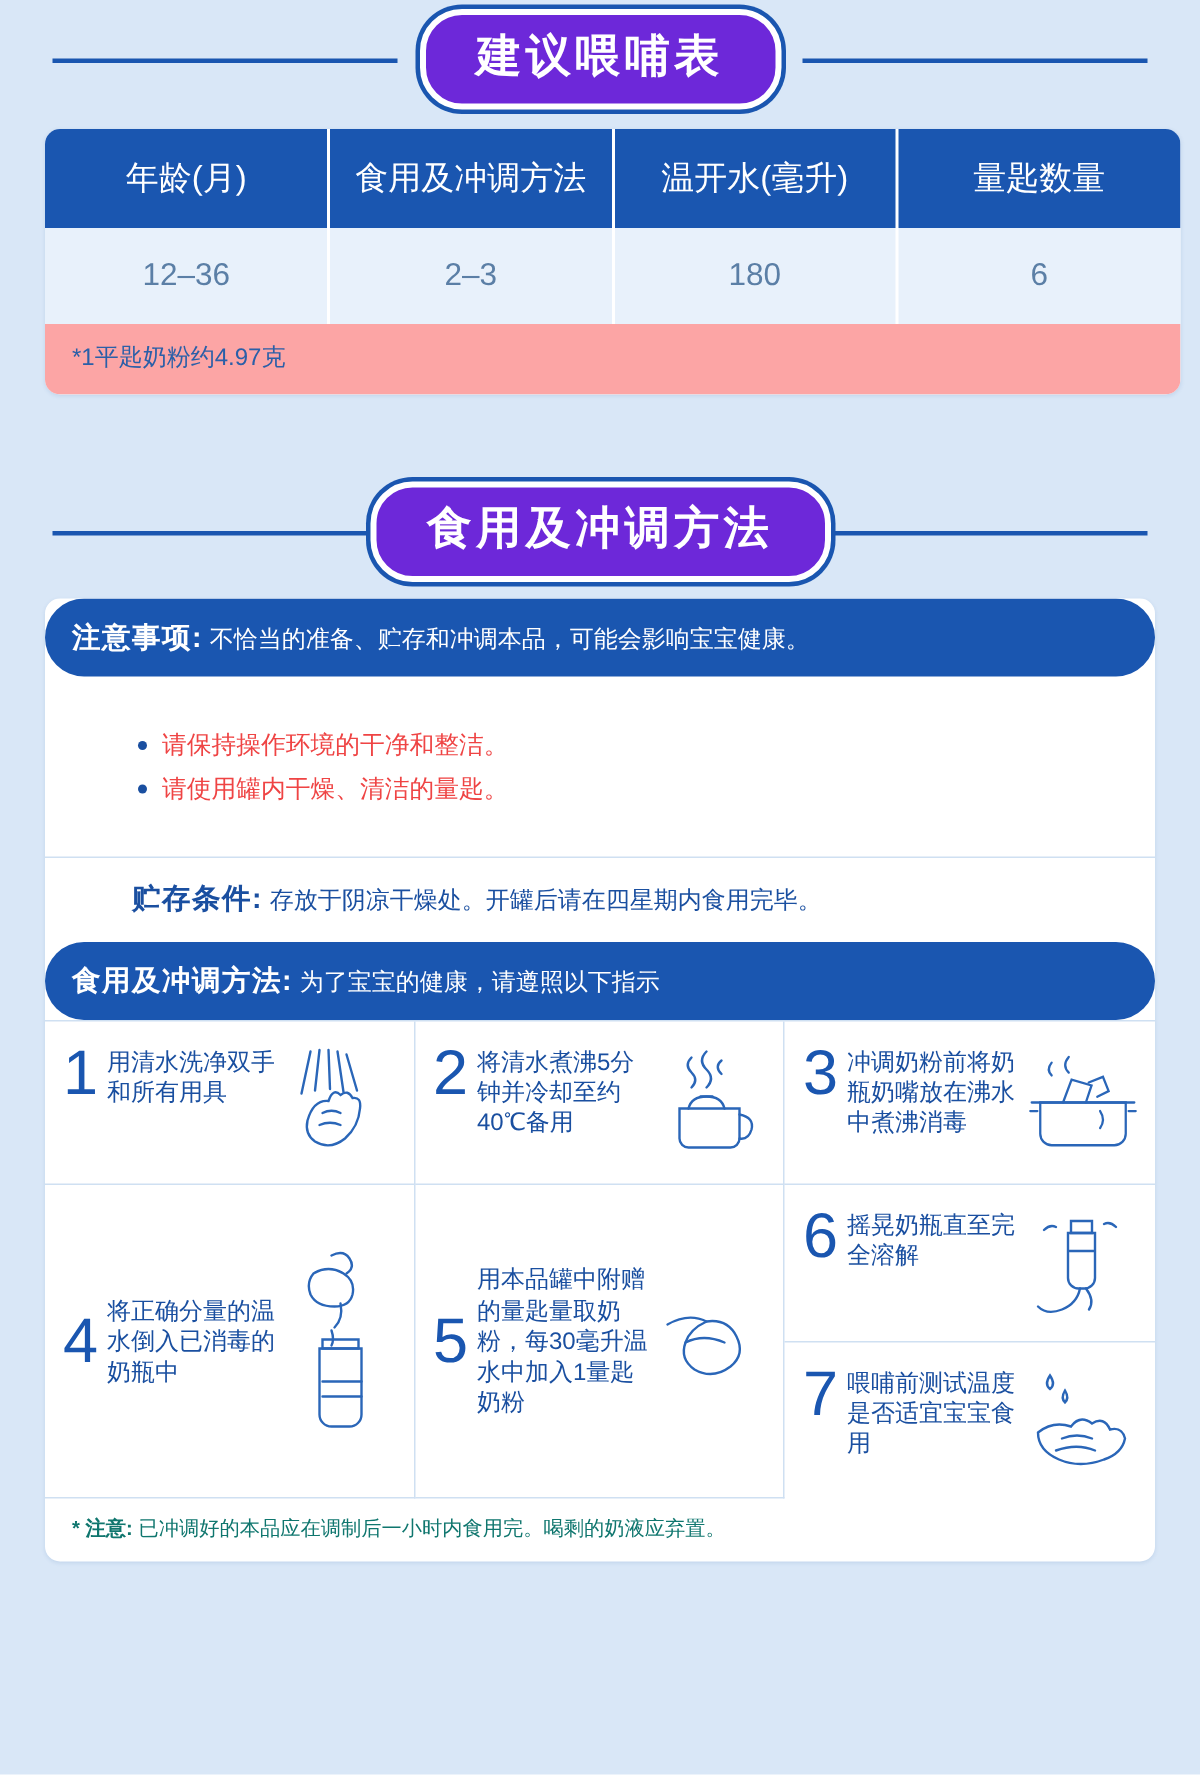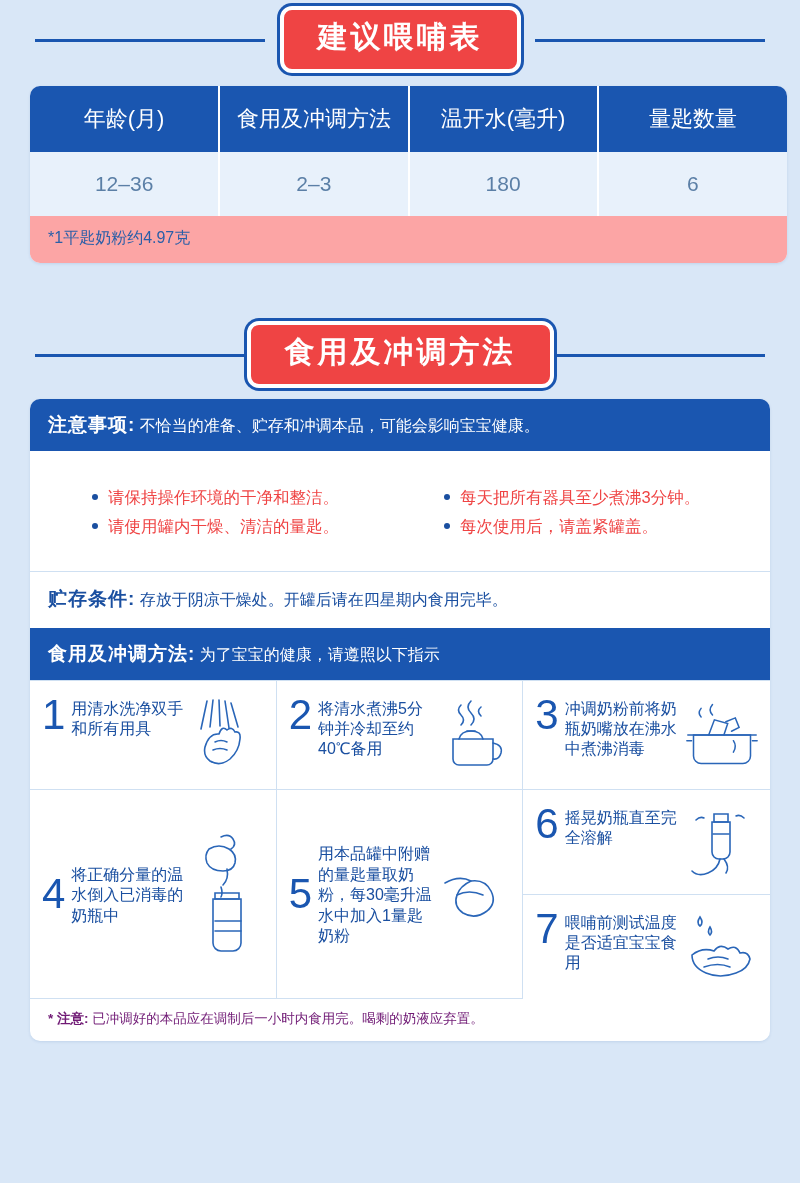--- a/index.html
+++ b/index.html
@@ -33,24 +33,24 @@
     top: 50%;
     height: 3px;
     background: #1a56b0;
     width: 230px;
   }
   .title-rule.left { left: 35px; }
   .title-rule.right { right: 35px; }
   .title-pill {
     position: relative;
     z-index: 2;
-    background: #ef4444;
+    background: #6d28d9;
     color: #ffffff;
     border: 4px solid #ffffff;
-    border-radius: 12px;
+    border-radius: 28px;
     padding: 7px 34px 11px 34px;
     font-size: 30px;
     font-weight: bold;
     letter-spacing: 3px;
     box-shadow: 0 0 0 3px #1a56b0;
   }
 
   .card {
     margin: 8px 13px 0 30px;
     background: #ffffff;
@@ -98,20 +98,21 @@
     border-radius: 10px;
     overflow: hidden;
     box-shadow: 0 1px 3px rgba(26,79,160,0.12);
   }
 
   .bar {
     background: #1a56b0;
     color: #ffffff;
     padding: 13px 18px;
     font-size: 16px;
+    border-radius: 26px;
   }
   .bar .lead {
     font-size: 19px;
     font-weight: bold;
     letter-spacing: 1px;
   }
 
   .bullets {
     display: flex;
     padding: 12px 18px 10px 18px;
@@ -140,20 +141,21 @@
 
   .storage {
     padding: 14px 18px 16px 18px;
     font-size: 16px;
     color: #1a4fa0;
   }
   .storage .lead {
     font-size: 19px;
     font-weight: bold;
     letter-spacing: 1px;
+    margin-left: 40px;
   }
 
   
   .steps {
     display: grid;
     grid-template-columns: 1fr 1fr 1fr;
     border-top: 1px solid #cfe0f2;
   }
   .cell {
     border-right: 1px solid #cfe0f2;
@@ -190,21 +192,21 @@
     align-self: center;
   }
   .art svg { display: block; }
 
   .cell.tall { min-height: 160px; align-items: center; }
   .cell.short { min-height: 92px; }
 
   .bottom-note {
     padding: 11px 18px 13px 18px;
     font-size: 13.5px;
-    color: #701a75;
+    color: #0f766e;
   }
   .bottom-note .lab { font-weight: bold; }
 
   .spacer-lg { height: 52px; }
 </style>
 </head>
 <body>
 
 <div class="section">
   <div class="title-wrap">
@@ -250,24 +252,20 @@
     <div class="bar">
       <span class="lead">注意事项:</span>
       <span>不恰当的准备、贮存和冲调本品，可能会影响宝宝健康。</span>
     </div>
 
     <div class="bullets">
       <ul class="col">
         <li>请保持操作环境的干净和整洁。</li>
         <li>请使用罐内干燥、清洁的量匙。</li>
       </ul>
-      <ul class="col">
-        <li>每天把所有器具至少煮沸3分钟。</li>
-        <li>每次使用后，请盖紧罐盖。</li>
-      </ul>
     </div>
 
     <div class="storage">
       <span class="lead">贮存条件:</span>
       <span>存放于阴凉干燥处。开罐后请在四星期内食用完毕。</span>
     </div>
 
     <div class="bar">
       <span class="lead">食用及冲调方法:</span>
       <span>为了宝宝的健康，请遵照以下指示</span>

